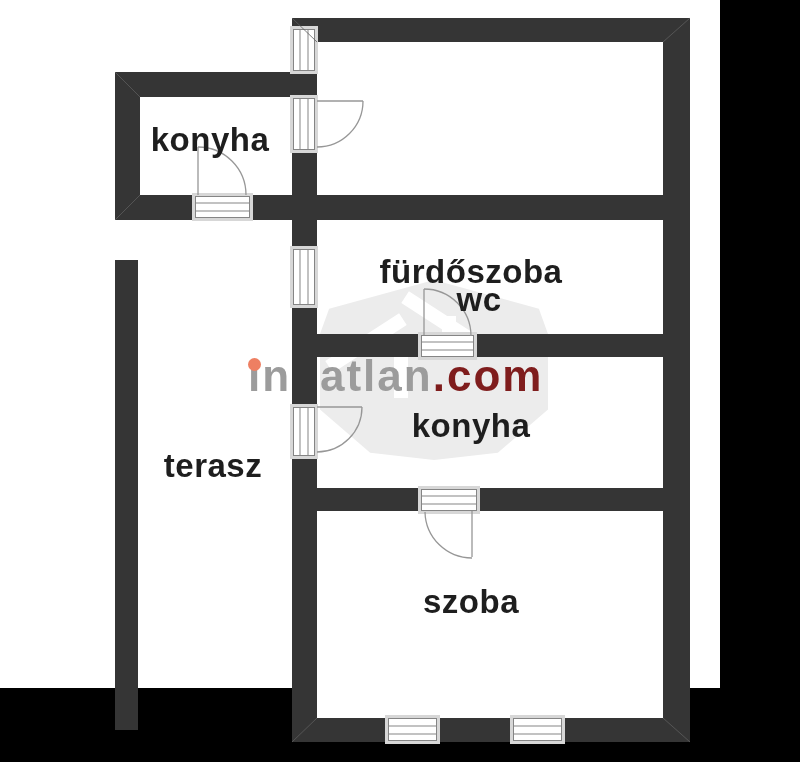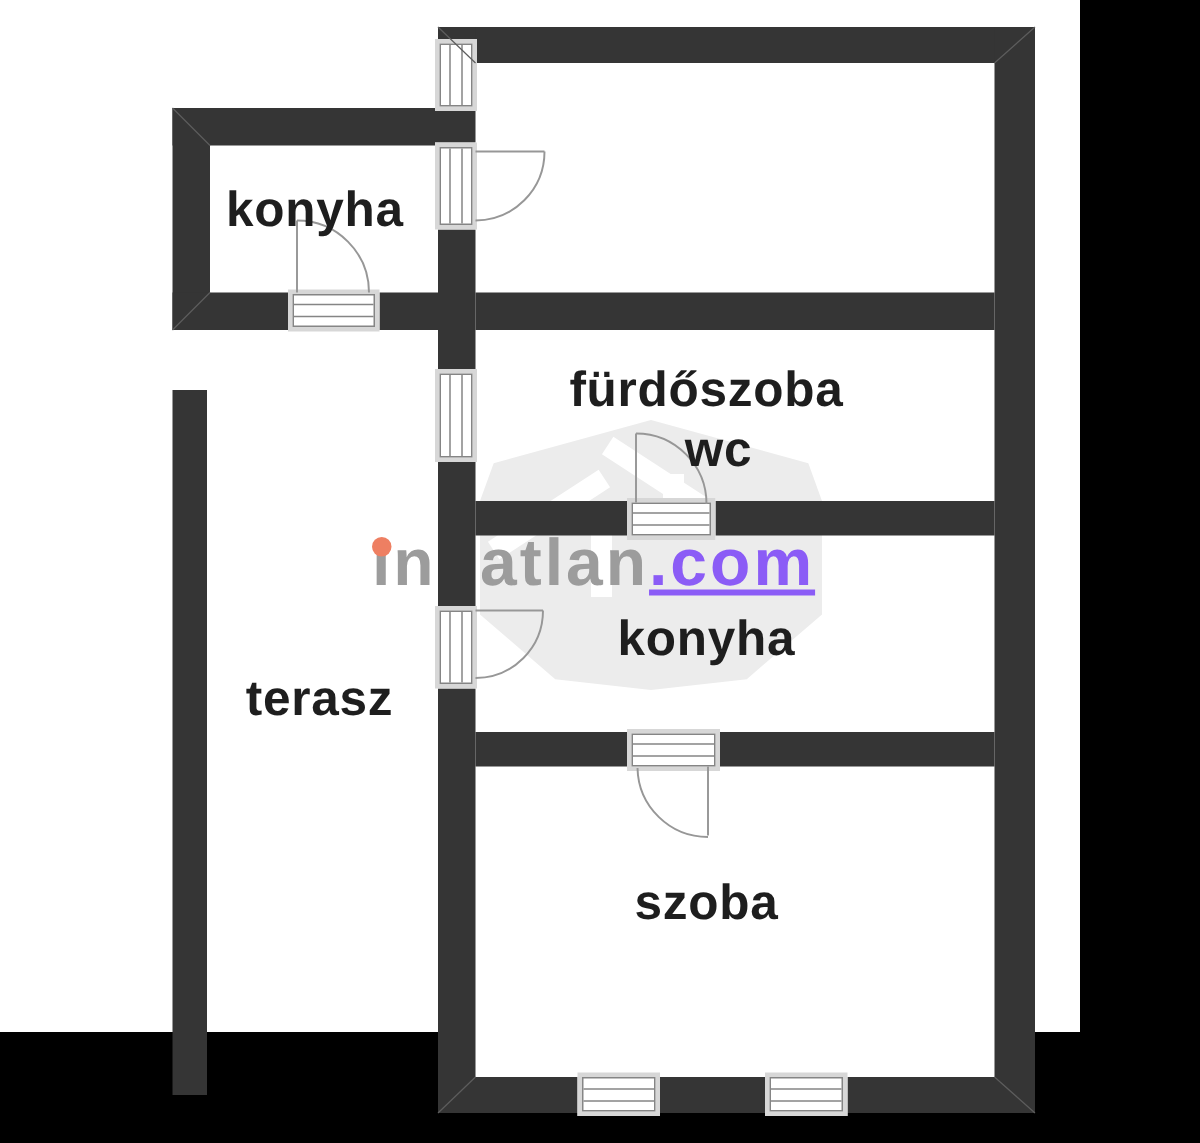--- a/index.html
+++ b/index.html
@@ -45,21 +45,21 @@
 
   <div class="bg" style="left:292px;top:18px;width:398px;height:724px;"></div>
 
   <div id="watermark-logo">
     <div class="wm-cut" style="left:2px;top:56px;width:88px;height:14px;transform:rotate(-33deg);"></div>
     <div class="wm-cut" style="left:78px;top:34px;width:88px;height:14px;transform:rotate(33deg);"></div>
     <div class="wm-cut" style="left:122px;top:36px;width:14px;height:30px;"></div>
     <div class="wm-cut" style="left:74px;top:72px;width:14px;height:46px;"></div>
   </div>
   <div id="watermark-text">
-    <span style="color: rgb(156, 156, 156);">ıngatlan</span><span style="color: #8b5cf6; text-decoration: underline;">.com</span>
+    <span style="color: rgb(156, 156, 156);">ıngatlan</span><span style="color: #7f1d1d;">.com</span>
   </div>
   <div id="watermark-i-dot" style="background: rgb(238, 127, 98);"></div>
 
   <div class="wall" style="left:292px;top:18px;width:398px;height:24px;"></div>
   <div class="wall" style="left:292px;top:18px;width:25px;height:724px;"></div>
   <div class="wall" style="left:663px;top:18px;width:27px;height:724px;"></div>
   <div class="wall" style="left:292px;top:718px;width:398px;height:24px;"></div>
   <div class="wall" style="left:317px;top:195px;width:346px;height:25px;"></div>
   <div class="wall" style="left:317px;top:334px;width:346px;height:23px;"></div>
   <div class="wall" style="left:317px;top:488px;width:346px;height:23px;"></div>
@@ -127,19 +127,19 @@
     <path class="door-line" d="M198,147 A48,48 0 0 1 246,195"></path>
     <path class="door-line" d="M424,335 L424,289"></path>
     <path class="door-line" d="M424,289 A47,47 0 0 1 471,336"></path>
     <path class="door-line" d="M317,407 L362,407"></path>
     <path class="door-line" d="M362,407 A45,45 0 0 1 317,452"></path>
     <path class="door-line" d="M472,511 L472,557"></path>
     <path class="door-line" d="M425,512 A47,47 0 0 0 472,558"></path>
   </svg>
 
   <div class="room-label" style="left:210px;top:139px;">konyha</div>
-  <div class="room-label" style="left:471px;top:259px;">fürdőszoba</div>
+  <div class="room-label" style="left:471px;top:271px;">fürdőszoba</div>
   <div class="room-label" style="left:479px;top:299px;">wc</div>
   <div class="room-label" style="left:471px;top:425px;">konyha</div>
   <div class="room-label" style="left:471px;top:601px;">szoba</div>
   <div class="room-label" style="left:213px;top:465px;">terasz</div>
 
 </div>
 
 </body></html>

